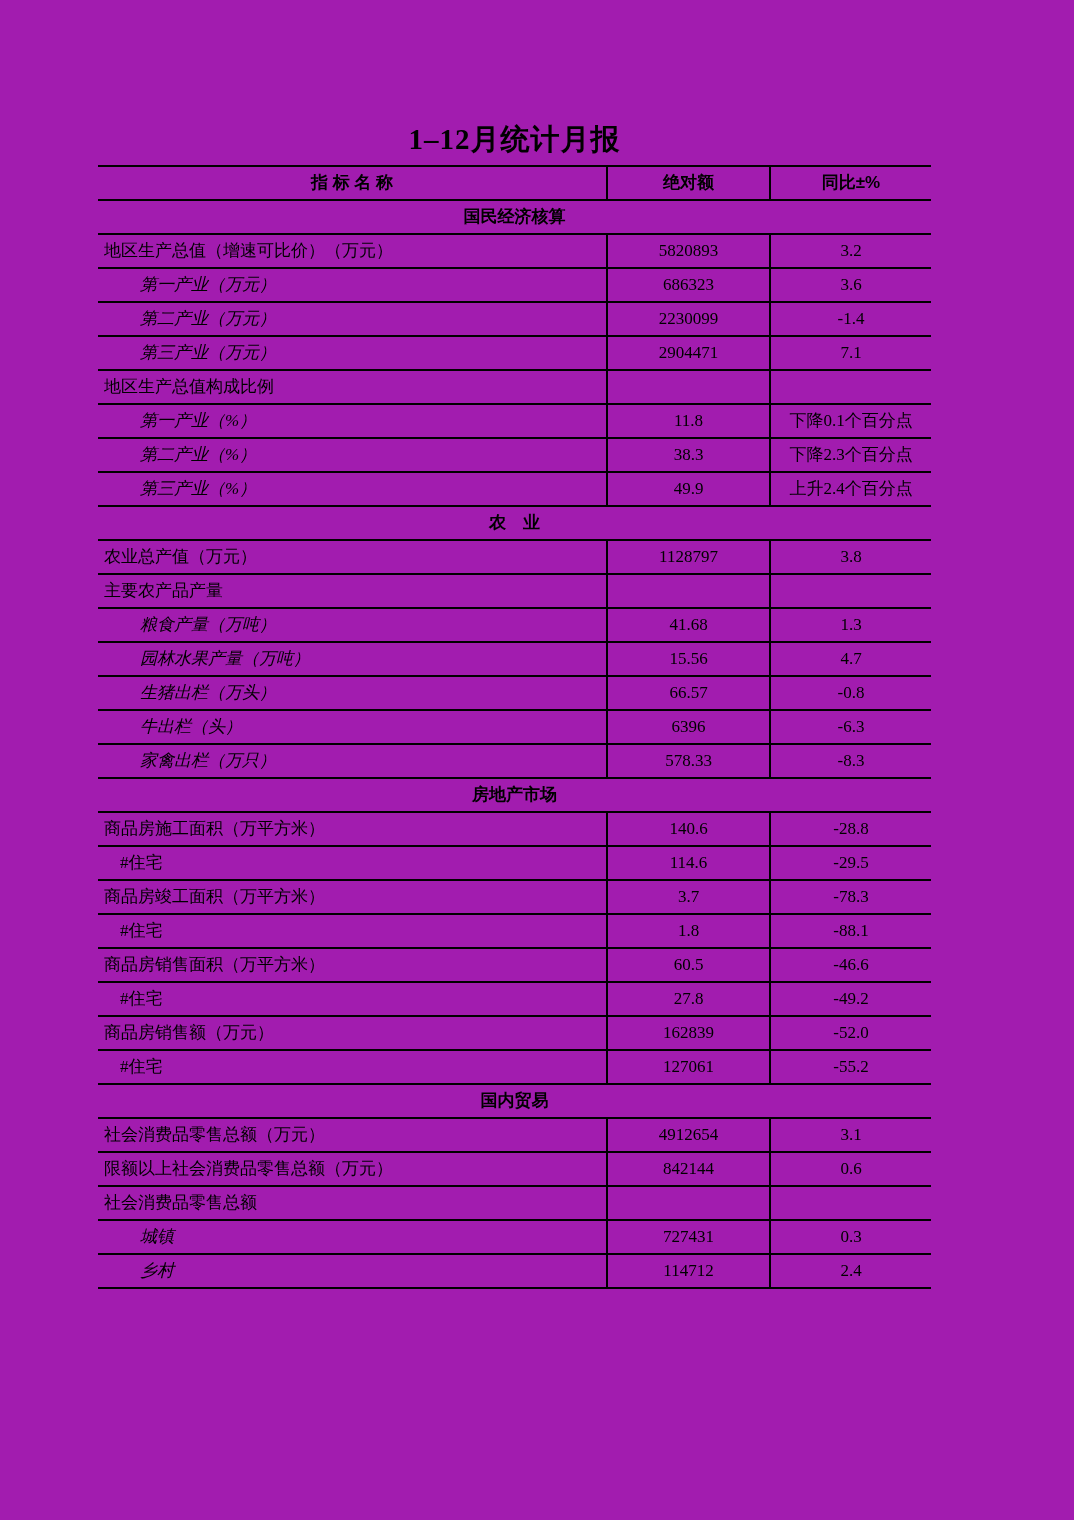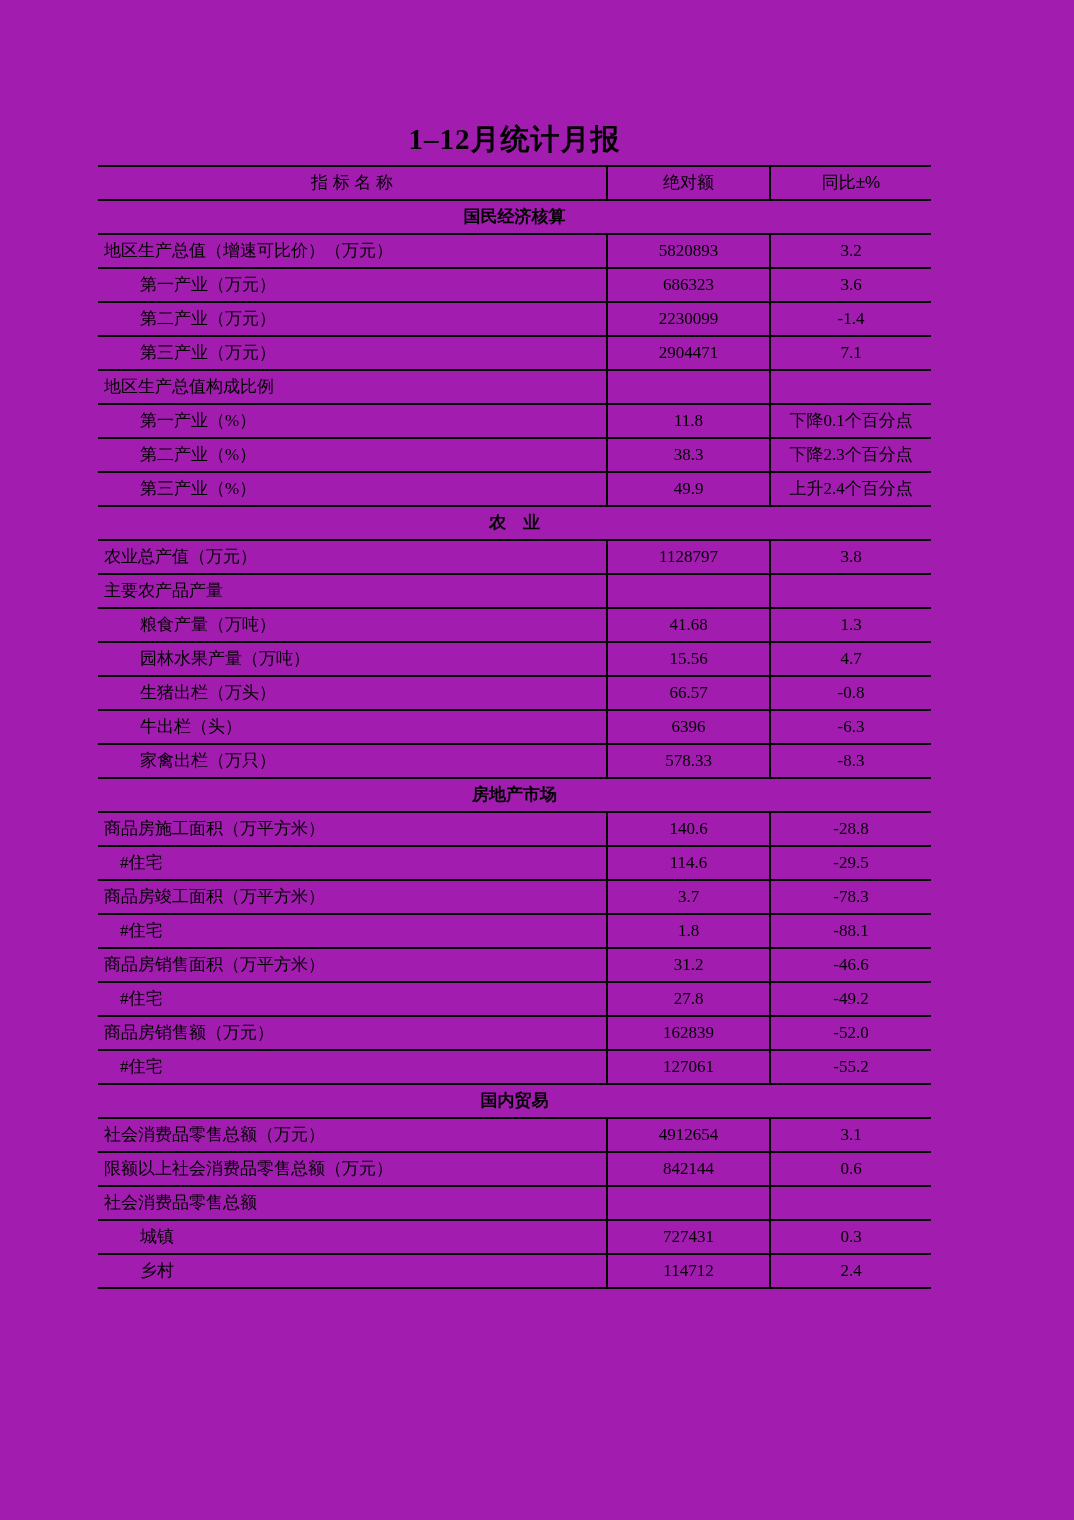--- a/index.html
+++ b/index.html
@@ -47,21 +47,21 @@
     padding: 0;
     border-bottom: 2px solid #000;
     font-size: 17px;
     line-height: 32px;
     vertical-align: middle;
     white-space: nowrap;
     overflow: hidden;
   }
   th {
     font-family: "Liberation Sans", "DejaVu Sans", sans-serif;
-    font-weight: normal;
+    font-weight: bold;
     text-align: center;
   }
   
   th:nth-child(2), td.col-value {
     border-left: 2px solid #000;
     border-right: 2px solid #000;
   }
   td.col-value, td.col-yoy {
     text-align: center;
     font-family: "Liberation Serif", "DejaVu Serif", serif;
@@ -71,21 +71,21 @@
     font-family: "Liberation Sans", "DejaVu Sans", sans-serif;
     font-weight: bold;
     font-size: 17px;
   }
   td.label-cell {
     text-align: left;
     font-family: "Liberation Serif", "DejaVu Serif", serif;
   }
   .indent-0 { padding-left: 6px; }
   .indent-1 { padding-left: 22px; }
-  .indent-2 { padding-left: 42px; }
+  .indent-2 { padding-left: 42px; font-style: italic; }
 </style>
 </head>
 <body>
 
 <div class="page">
   <h1 class="title">1–12月统计月报</h1>
 
   <table class="report">
     <colgroup>
       <col class="c-indicator">
@@ -199,21 +199,21 @@
     <td class="col-value">3.7</td>
     <td class="col-yoy">-78.3</td>
   </tr>
         <tr class="data-row">
     <td class="label-cell indent-1">#住宅</td>
     <td class="col-value">1.8</td>
     <td class="col-yoy">-88.1</td>
   </tr>
         <tr class="data-row">
     <td class="label-cell indent-0">商品房销售面积（万平方米）</td>
-    <td class="col-value">31.2</td>
+    <td class="col-value">60.5</td>
     <td class="col-yoy">-46.6</td>
   </tr>
         <tr class="data-row">
     <td class="label-cell indent-1">#住宅</td>
     <td class="col-value">27.8</td>
     <td class="col-yoy">-49.2</td>
   </tr>
         <tr class="data-row">
     <td class="label-cell indent-0">商品房销售额（万元）</td>
     <td class="col-value">162839</td>

